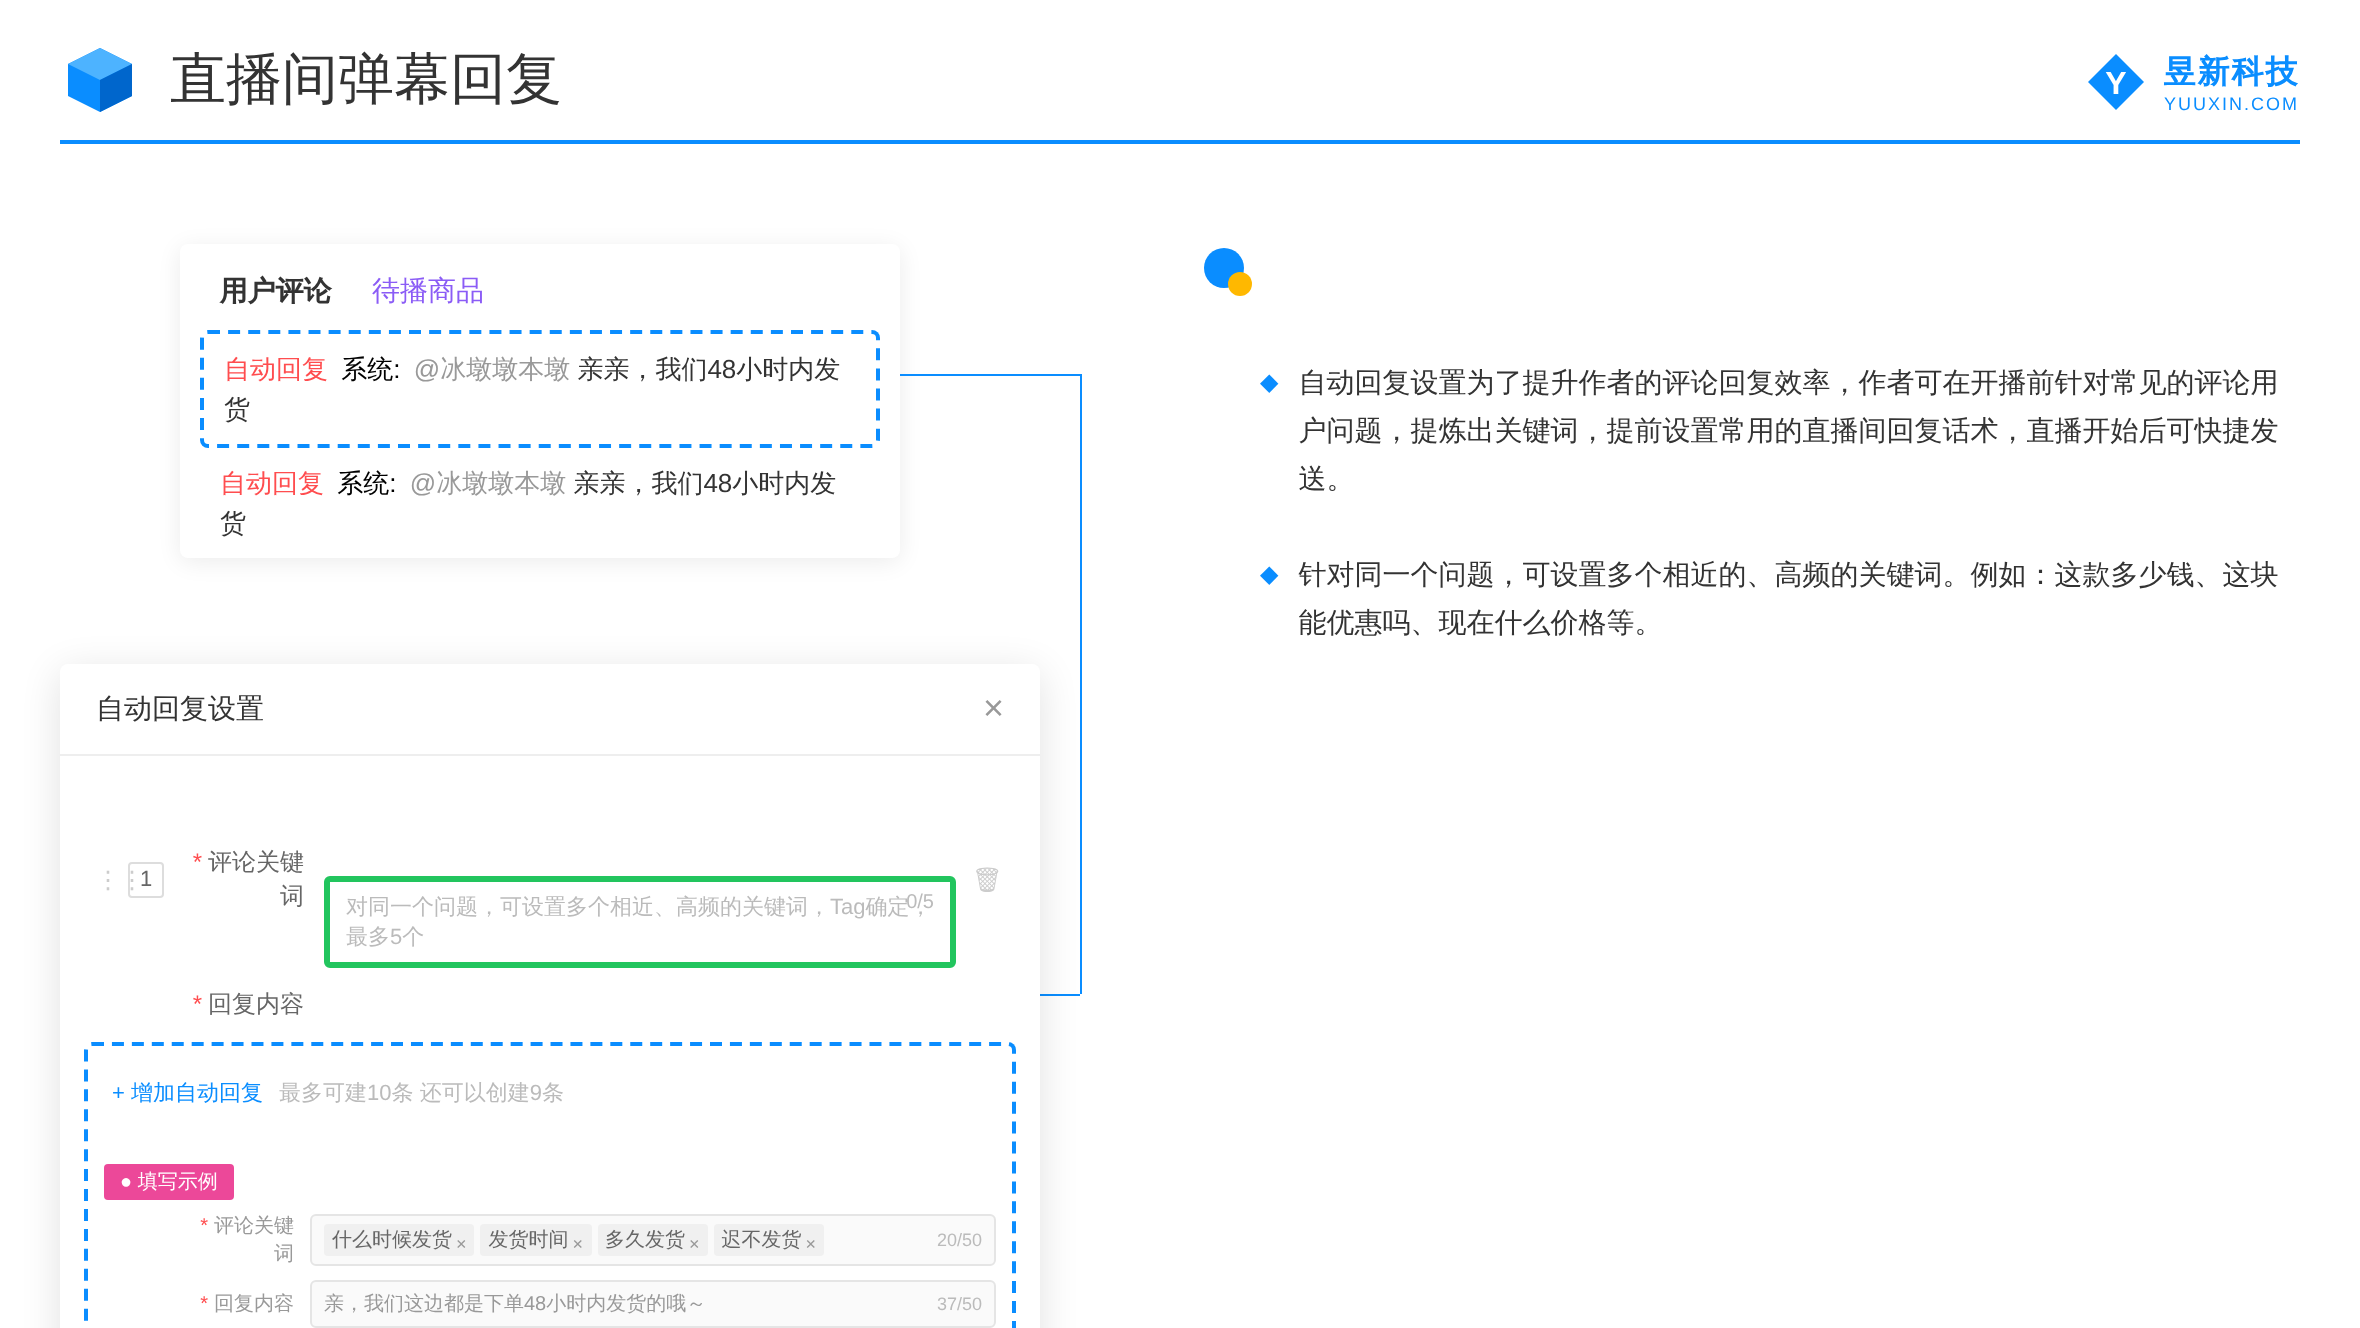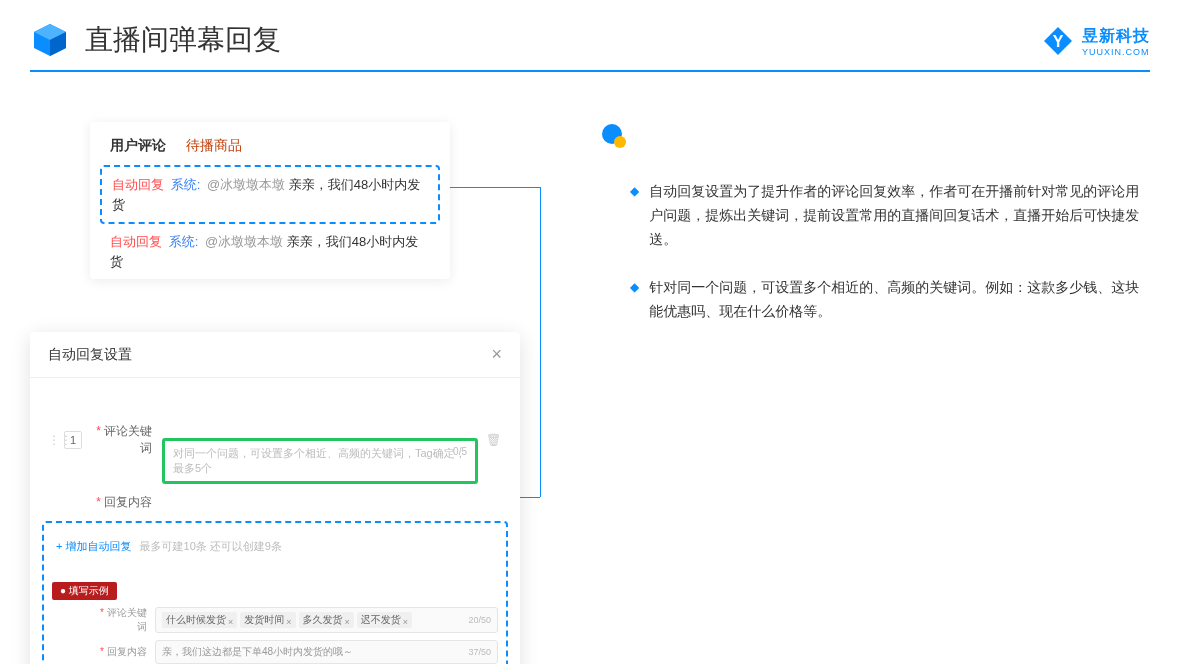--- a/index.html
+++ b/index.html
@@ -18,26 +18,26 @@
 .header-line { height: 2px; background: #0a8dff; margin: 0 30px 20px 30px; }
 
 
 .main { display: flex; padding: 30px 30px 0 30px; gap: 30px; }
 .left-panel { width: 500px; position: relative; }
 .right-panel { flex: 1; padding-left: 40px; }
 
 
 .comment-panel { background: #fff; border-radius: 4px; box-shadow: 0 2px 12px rgba(0,0,0,0.08); padding: 0; margin-left: 60px; width: 360px; position: relative; }
 .comment-tabs { display: flex; padding: 15px 20px 10px 20px; gap: 20px; }
-.tab { font-size: 14px; color: #c2410c; cursor: pointer; }
+.tab { font-size: 14px; color: #8b5cf6; cursor: pointer; }
 .tab.active { color: #333; font-weight: bold; }
 .comment-item { padding: 8px 20px; font-size: 13px; color: #333; line-height: 1.5; }
 .comment-item.highlighted { border: 2px dashed #0a8dff; border-radius: 4px; margin: 0 10px; padding: 8px 10px; position: relative; }
 .auto-reply-tag { color: #ff4d4f; margin-right: 3px; }
-.system-tag { color: #3b82f6; margin-right: 3px; }
+.system-tag { color: #000000; margin-right: 3px; }
 .user-tag { color: #999; }
 
 
 .settings-dialog { background: #fff; border-radius: 4px; box-shadow: 0 4px 20px rgba(0,0,0,0.12); width: 490px; position: absolute; top: 210px; left: 0; }
 .dialog-header { display: flex; justify-content: space-between; align-items: center; padding: 12px 18px; border-bottom: 1px solid #eee; }
 .dialog-title { font-size: 14px; color: #333; font-weight: 500; }
 .dialog-close { font-size: 18px; color: #999; cursor: pointer; }
 .dialog-body { padding: 18px; }
 
 .form-row { display: flex; align-items: center; margin-bottom: 10px; position: relative; }
@@ -48,21 +48,21 @@
 .form-input { flex: 1; border: 3px solid #22c55e; border-radius: 3px; padding: 5px 8px; font-size: 11px; color: #333; min-height: 26px; display: flex; align-items: flex-start; position: relative; margin-top: 42px; }
 .form-input.placeholder { color: #bbb; }
 .char-count { position: absolute; right: 8px; font-size: 10px; color: #bbb; }
 .delete-icon { width: 16px; margin-left: 8px; color: #ccc; font-size: 12px; }
 
 .add-link-row { padding: 8px 0 4px 48px; font-size: 11px; }
 .add-link { color: #0a8dff; cursor: pointer; margin-top: 20px; }
 .add-link-hint { color: #bbb; margin-left: 5px; text-align: center; }
 
 .example-section { border: 2px dashed #0a8dff; border-radius: 4px; padding: 8px; margin: 0 -6px; position: relative; }
-.example-badge { background: #b91c1c; color: #fff; font-size: 10px; padding: 2px 8px; border-radius: 2px; display: inline-block; margin-bottom: 6px; margin-top: 24px; }
+.example-badge { background: #ec4899; color: #fff; font-size: 10px; padding: 2px 8px; border-radius: 2px; display: inline-block; margin-bottom: 6px; margin-top: 24px; }
 .example-row { display: flex; align-items: center; margin-bottom: 6px; padding-left: 40px; }
 .example-label { font-size: 10px; color: #999; width: 55px; text-align: right; margin-right: 8px; }
 .example-input { flex: 1; border: 1px solid #e5e5e5; border-radius: 3px; padding: 4px 6px; font-size: 10px; min-height: 22px; display: flex; align-items: center; position: relative; background: #fafafa; color: #999; }
 .tag-chip { background: #f0f0f0; color: #666; font-size: 10px; padding: 1px 4px; border-radius: 2px; margin-right: 3px; display: inline-flex; align-items: flex-end; }
 .tag-x { margin-left: 2px; color: #999; font-size: 9px; }
 .example-count { position: absolute; right: 6px; font-size: 9px; color: #bbb; }
 .outer-count { position: absolute; right: 24px; bottom: 18px; font-size: 10px; color: #bbb; }
 
 
 .connector { position: absolute; border: 1px solid #0a8dff; pointer-events: none; }

